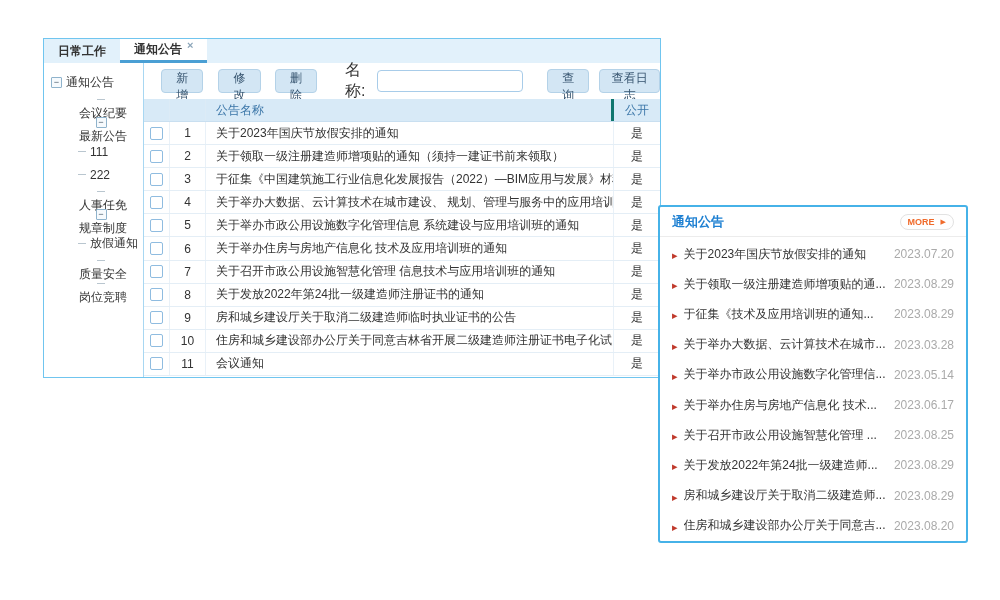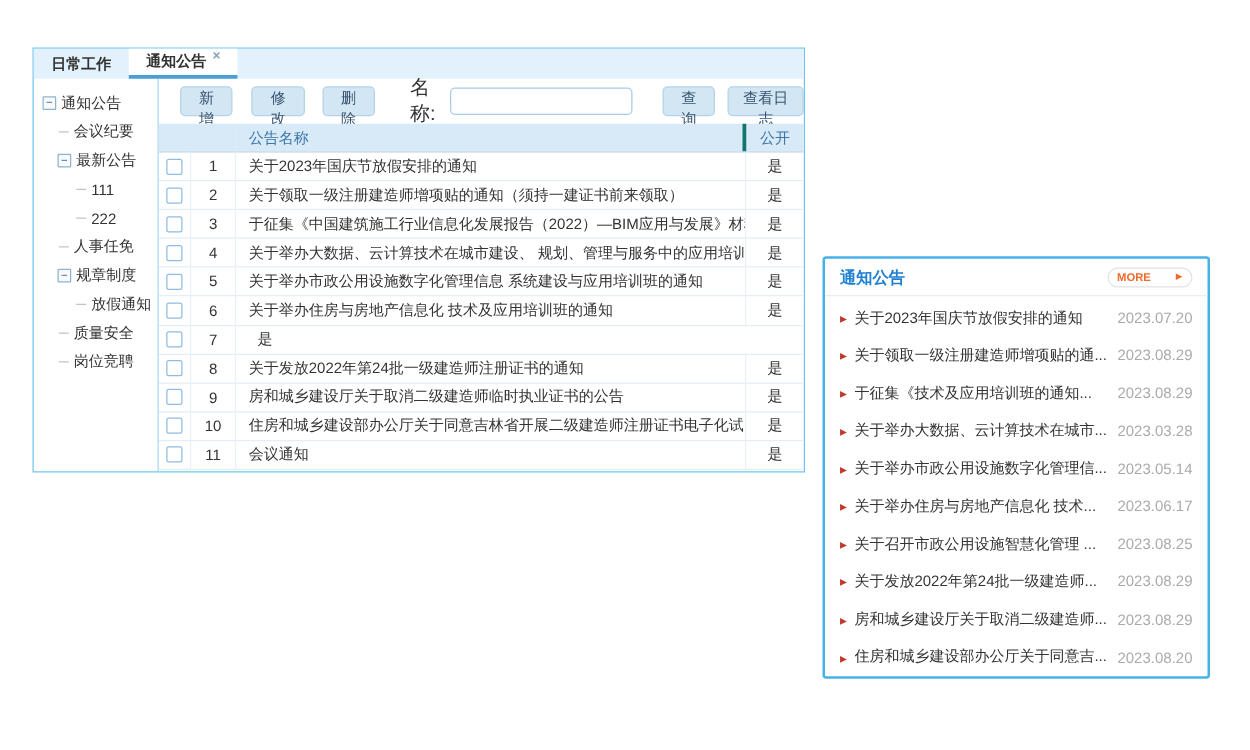--- a/index.html
+++ b/index.html
@@ -1,33 +1,33 @@
 <!DOCTYPE html>
 <html><head>
 <meta charset="utf-8">
 <style>
   * { margin:0; padding:0; box-sizing:border-box; }
   html,body { width:1000px; height:600px; background:#fff; overflow:hidden;
               font-family:"Liberation Sans","DejaVu Sans",sans-serif; }
   body { position:relative; }
 
   
-  .main-panel { position:absolute; left:26px; top:38px; width:618px; height:340px;
+  .main-panel { position:absolute; left:43px; top:38px; width:618px; height:340px;
                 border:1px solid #70c5ef; background:#fff; }
   .tabbar { height:24px; background:#e2f1fb; display:flex; align-items:stretch; }
   .tab { padding:0 14px; display:flex; align-items:center; font-size:12px; font-weight:bold;
          color:#333; cursor:pointer; position:relative; }
   .tab.active { background:#fff; border-bottom:3px solid #4a9fd4; }
   .tab-close { font-size:11px; color:#8aa4b8; margin-left:5px; margin-top:-9px; line-height:1; }
   .panel-body { display:flex; height:calc(100% - 24px); }
 
   
   .tree { width:100px; flex:none; border-right:1px solid #a8d7f2; padding-top:8px; overflow:hidden; }
   .tree-node { display:flex; align-items:center; height:23px; font-size:12px; color:#333; cursor:pointer; white-space:nowrap; }
-  .level-0 { padding-left:7px; } .level-1 { padding-left:19px; } .level-2 { padding-left:33px; }
+  .level-0 { padding-left:7px; } .level-1 { padding-left:19px;flex-direction:column; } .level-2 { padding-left:33px; }
   .tnode-icon { flex:none; margin-right:4px; display:flex; align-items:center; justify-content:center; }
   .type-branch { width:11px; height:11px; border:1px solid #8fb3cc; background:#f6fafd; border-radius:1px;
                  font-size:9px; color:#456; line-height:1; }
   .type-branch::before { content:"\2212"; }
   .type-leaf { width:9px; height:11px; }
   .type-leaf::before { content:""; display:block; width:8px; height:1px; background:#b9c6cf; }
 
   
   .content { flex:1; display:flex; flex-direction:column; min-width:0; }
   .toolbar { height:36px; display:flex; align-items:center; flex:none; }
@@ -56,21 +56,21 @@
   .cb { width:13px; height:13px; border:1px solid #8fbce0; border-radius:2px; background:#fff; }
 
   
   .notice-panel { position:absolute; left:658px; top:205px; width:310px; height:338px;
                   border:2px solid #46b2e8; border-radius:3px; background:#fff; }
   .np-header { height:30px; display:flex; align-items:center; padding:0 12px;
                border-bottom:1px solid #ececec; }
   .np-title { flex:1; color:#1e80d2; font-weight:bold; font-size:13px; }
   .np-more { border:1px solid #e2e2e2; border-radius:9px; background:#fefefe; color:#f06a2a;
              font-size:9px; font-weight:bold; padding:2px 7px; display:flex; align-items:center;
-             gap:20px; cursor:pointer; }
+             gap:6px; cursor:pointer; }
   .np-more-arrow { font-size:7px; line-height:1; }
   .np-list { padding:2px 12px 0 12px; display:flex; flex-direction:column; }
   .np-item { height:30.2px; display:flex; align-items:center; cursor:pointer; }
   .np-bullet::before { content:"\25B8"; color:#c0392b; font-size:11px; margin-right:6px; line-height:1; }
   .np-item-title { flex:1; min-width:0; font-size:12px; color:#333; white-space:nowrap; overflow:hidden; }
   .np-item-date { flex:none; color:#aaa; font-size:12px; margin-left:8px; }
 </style>
 </head>
 <body>
 
@@ -212,20 +212,21 @@
             <span class="col-num">6</span>
             <span class="col-name">关于举办住房与房地产信息化 技术及应用培训班的通知</span>
             <span class="col-pub">是</span>
           </div>
 
           <div class="trow">
             <span class="col-check">
               <span class="cb"></span>
             </span>
             <span class="col-num">7</span>
+            <span class="col-name">关于召开市政公用设施智慧化管理 信息技术与应用培训班的通知</span>
             <span class="col-pub">是</span>
           </div>
 
           <div class="trow">
             <span class="col-check">
               <span class="cb"></span>
             </span>
             <span class="col-num">8</span>
             <span class="col-name">关于发放2022年第24批一级建造师注册证书的通知</span>
             <span class="col-pub">是</span>

